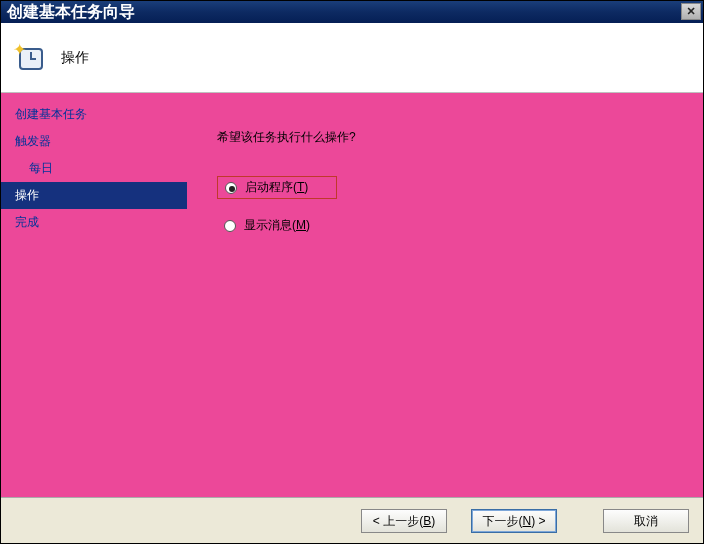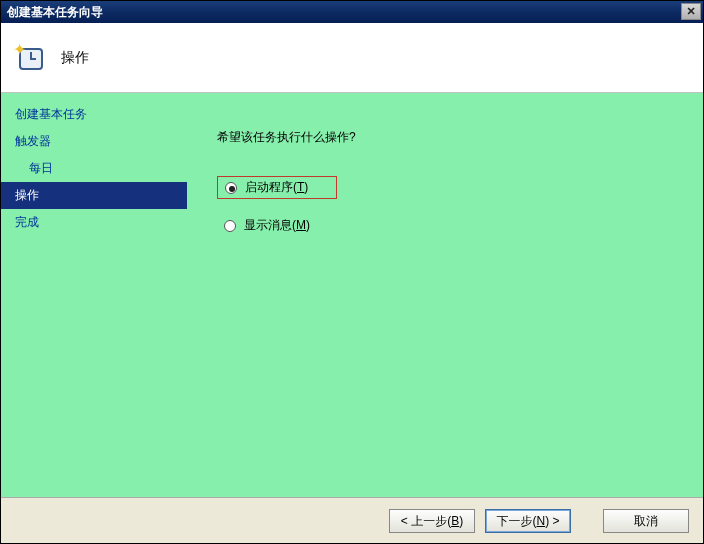--- a/index.html
+++ b/index.html
@@ -18,21 +18,21 @@
   .titlebar {
     height: 22px;
     background: linear-gradient(to bottom, #1a3e7a 0%, #0d2a62 50%, #051f55 100%);
     color: #fff;
     display: flex;
     align-items: center;
     padding: 0 4px;
     position: relative;
   }
   .titlebar-text {
-    font-size: 12px;
+    font-size: 16px;
     font-weight: bold;
     padding-left: 2px;
     text-align: center;
   }
   .close-btn {
     position: absolute;
     right: 2px;
     top: 2px;
     width: 20px;
     height: 17px;
@@ -91,21 +91,21 @@
     color: #f0c02a;
     font-size: 16px;
   }
   .header-title {
     font-size: 14px;
     color: #000;
   }
   .body-area {
     display: flex;
     height: 404px;
-    background: #86efac;
+    background: #ec4899;
   }
   .sidebar {
     width: 186px;
     padding-top: 8px;
   }
   .nav-item {
     padding: 5px 0 5px 14px;
     color: #003399;
     cursor: pointer;
   }
@@ -168,20 +168,21 @@
     min-width: 86px;
     height: 24px;
     background: linear-gradient(to bottom, #fdfdfd, #e3e3da);
     border: 1px solid #888;
     font-size: 12px;
     display: inline-flex;
     align-items: center;
     justify-content: center;
     cursor: pointer;
     padding: 0 10px;
+    margin-left: 14px;
   }
   .btn.default {
     border: 1px solid #3a6ea5;
     box-shadow: inset 0 0 0 1px #7da7d9;
   }
   .btn .accel { text-decoration: underline; }
   .gap { width: 12px; }
 </style>
 </head>
 <body>

